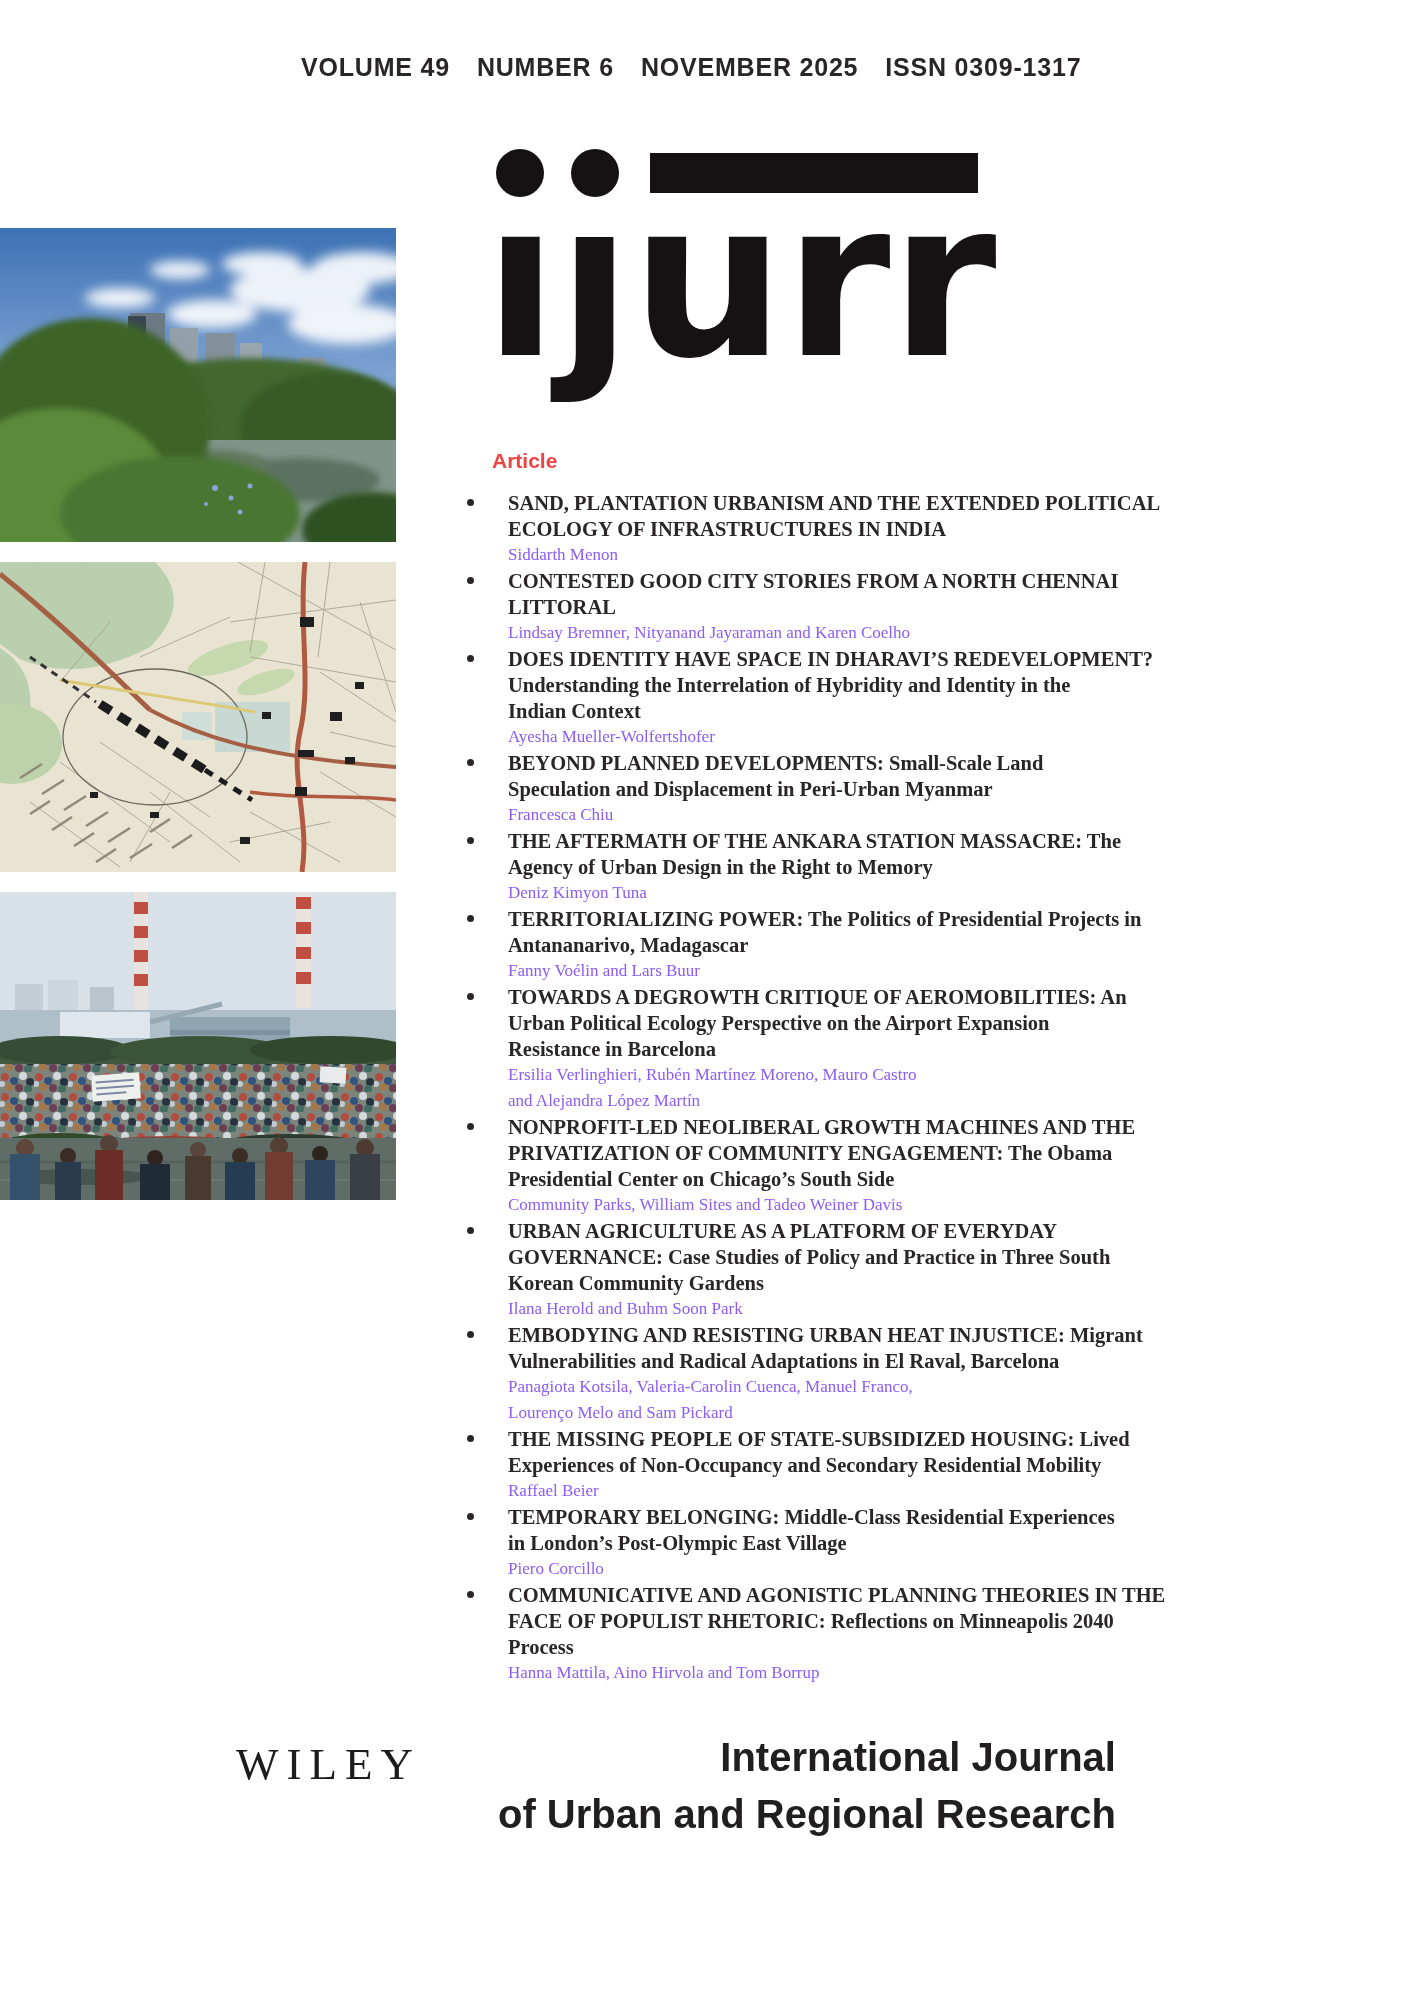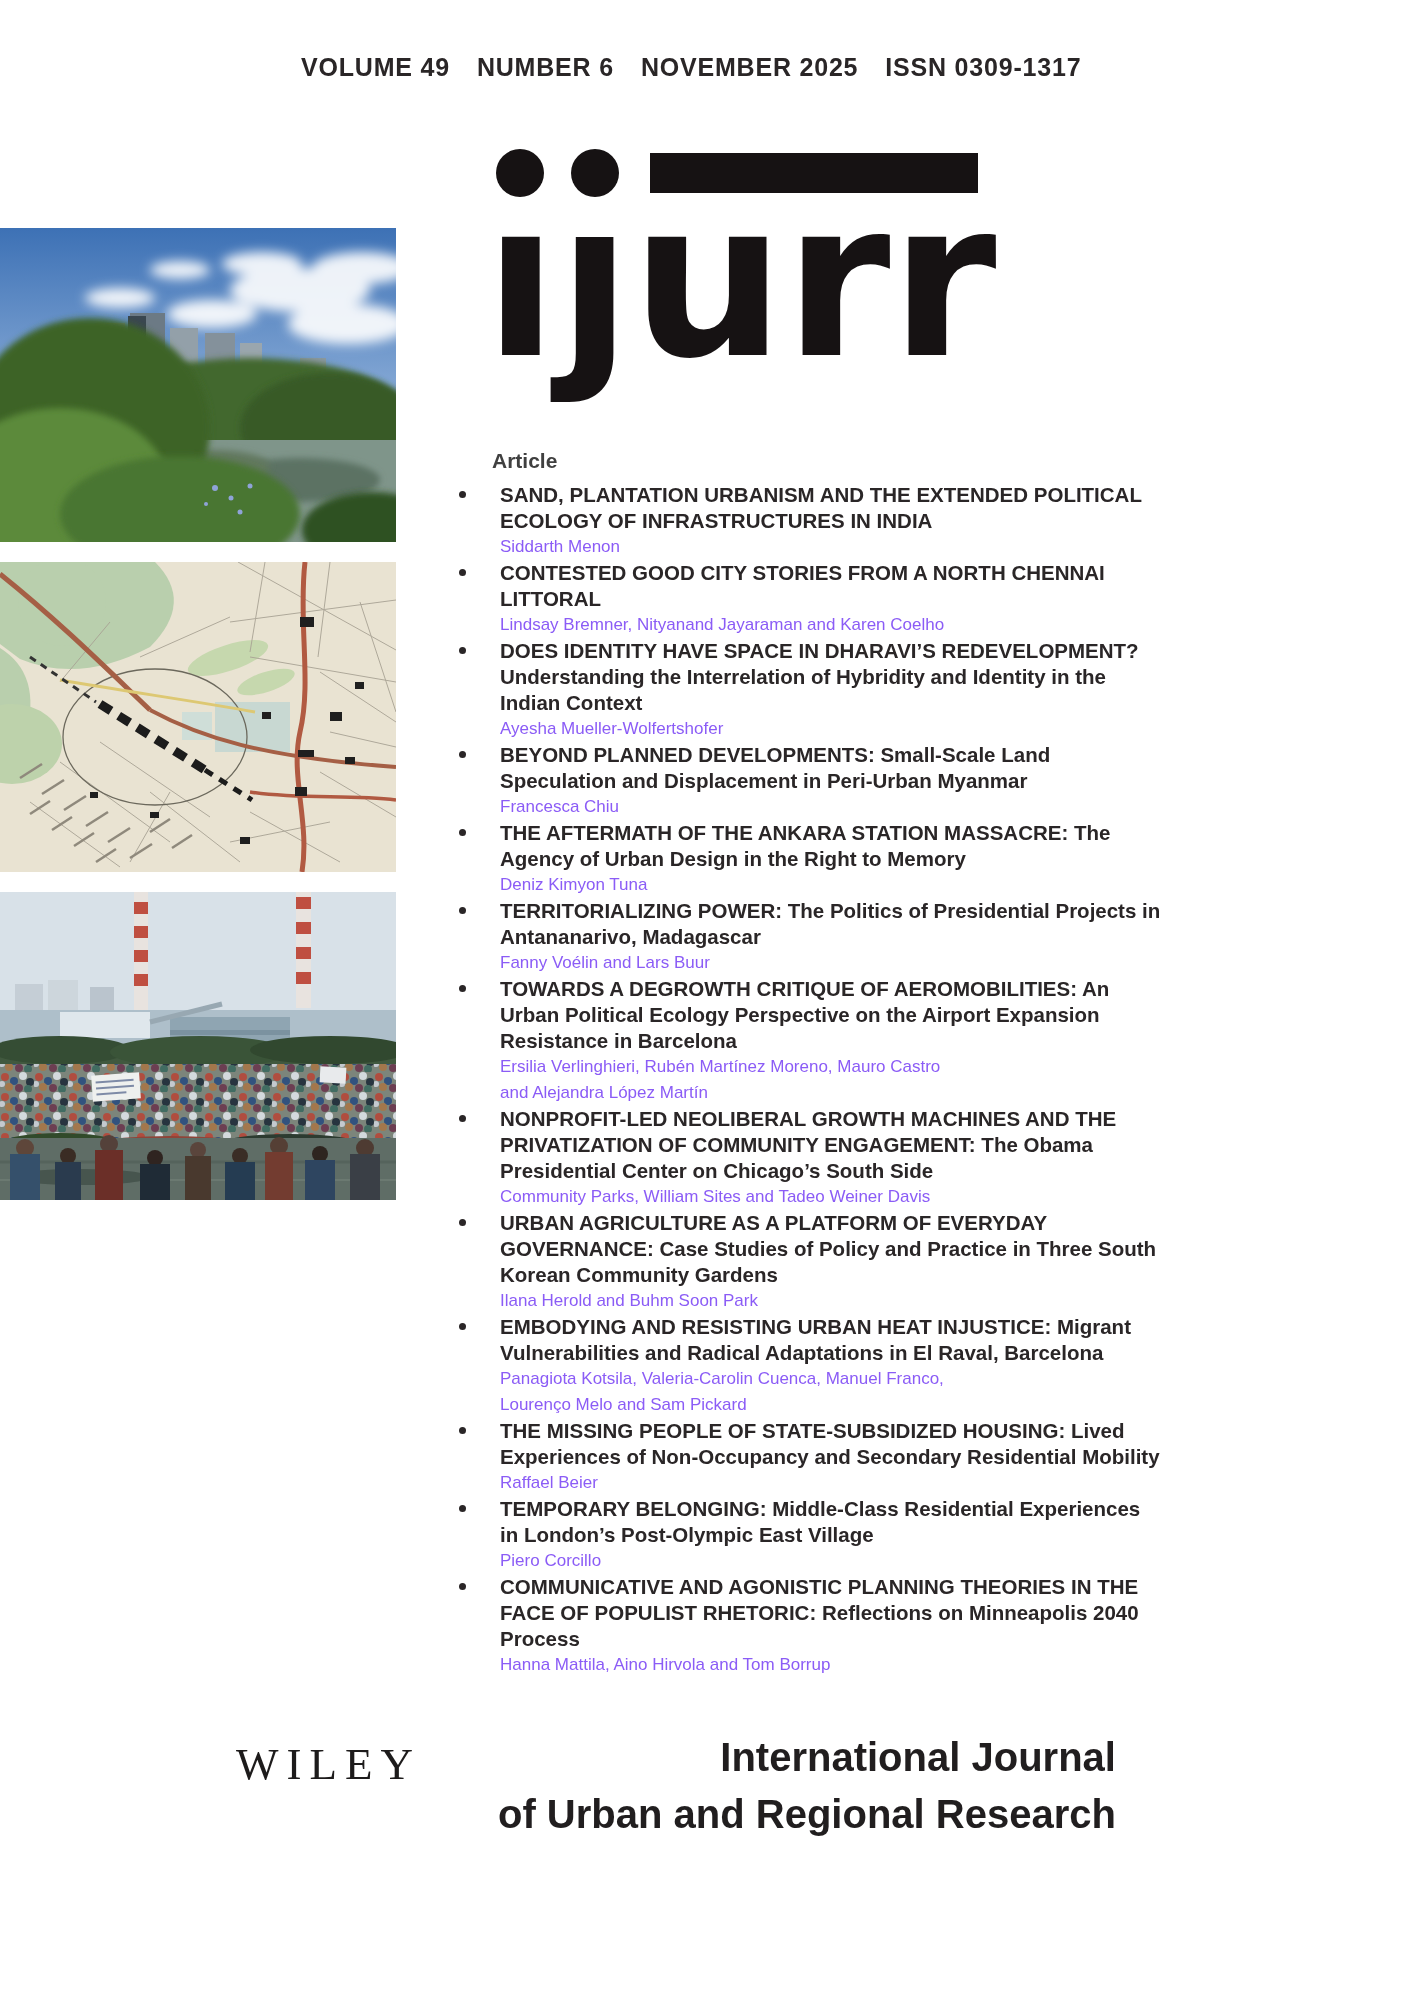--- a/index.html
+++ b/index.html
@@ -21,22 +21,22 @@
   .photo svg { display:block; width:100%; height:100%; }
   #photo-top   { top:228px; height:314px; }
   #photo-map   { top:562px; height:310px; }
   #photo-boats { top:892px; height:308px; }
 
   
   .logo { position:absolute; left:480px; top:120px; width:545px; height:320px; }
 
   
   .articles { position:absolute; left:450px; top:447px; width:850px; }
-  .section-label { margin:0 0 0 42px; font-size:21px; font-weight:bold; line-height:27px; color:#404040; }
-  .articles ul { list-style:none; margin:8px; padding:0; }
+  .section-label { margin:0 0 0 42px; font-size:21px; font-weight:bold; line-height:27px; color:#ef4444; }
+  .articles ul { list-style:none; margin:16px; padding:0;font-family:Liberation Serif, serif; }
   .articles li { position:relative; padding-left:42px; }
   .bullet { position:absolute; left:1px; top:9px; width:7px; height:7px; border-radius:50%; background:#2a2627; }
   .item-title { font-size:20.5px; font-weight:bold; line-height:26px; white-space:pre-line; color:#2a2627; }
   .item-authors { font-size:17px; font-weight:normal; line-height:26px; white-space:pre-line; color:#8b5cf6; }
 
   
   .publisher {
     position:absolute; left:236px; top:1738px;
     font-family:"Liberation Serif", serif; font-size:45px; letter-spacing:8px; color:#1d1b1b;
   }

